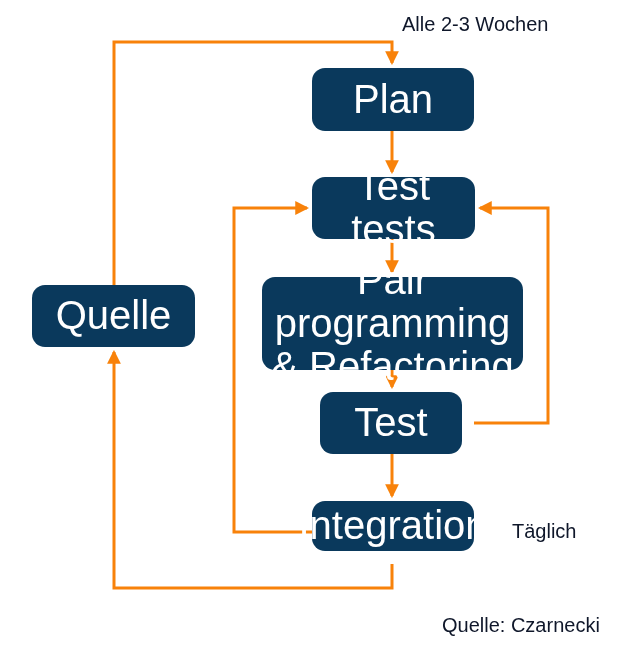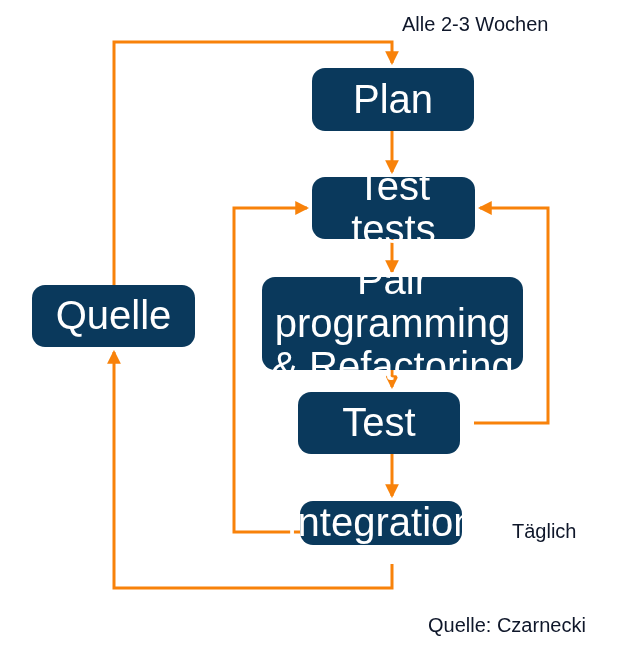--- a/index.html
+++ b/index.html
@@ -37,33 +37,33 @@
     align-items: center;
     justify-content: center;
     text-align: center;
     font-size: 40px;
     line-height: 1.08;
     white-space: pre-line;
   }
   .node-plan        { left: 312px; top:  68px; width: 162px; height: 63px; }
   .node-write-tests { left: 312px; top: 177px; width: 163px; height: 62px; }
   .node-pair        { left: 262px; top: 277px; width: 261px; height: 93px; }
-  .node-test        { left: 298px; top: 392px; width: 162px; height: 62px; }
-  .node-integration { left: 300px; top: 501px; width: 162px; height: 44px; }
+  .node-test        { left: 320px; top: 392px; width: 142px; height: 62px; }
+  .node-integration { left: 312px; top: 501px; width: 162px; height: 50px; }
   .node-release     { left:  32px; top: 285px; width: 163px; height: 62px; }
   .annotation {
     position: absolute;
     color: #0f172a;
     font-size: 20px;
     line-height: 1.15;
     white-space: nowrap;
   }
   .ann-release-cycle     { left: 402px; top:  13px; }
   .ann-integration-cycle { left: 512px; top: 520px; }
-  .ann-source            { left: 428px; top: 614px; }
+  .ann-source            { left: 442px; top: 614px; }
 </style>
 </head>
 <body>
 
 <div class="stage">
 
   <svg class="arrow-layer" viewBox="0 0 623 645" xmlns="http://www.w3.org/2000/svg">
     <defs>
       <marker id="ah" viewBox="0 0 10 10" refX="8.5" refY="5" markerWidth="4.6" markerHeight="4.6" orient="auto" markerUnits="strokeWidth">
         <path d="M 0 0 L 10 5 L 0 10 z" fill="#F8820A"></path>

